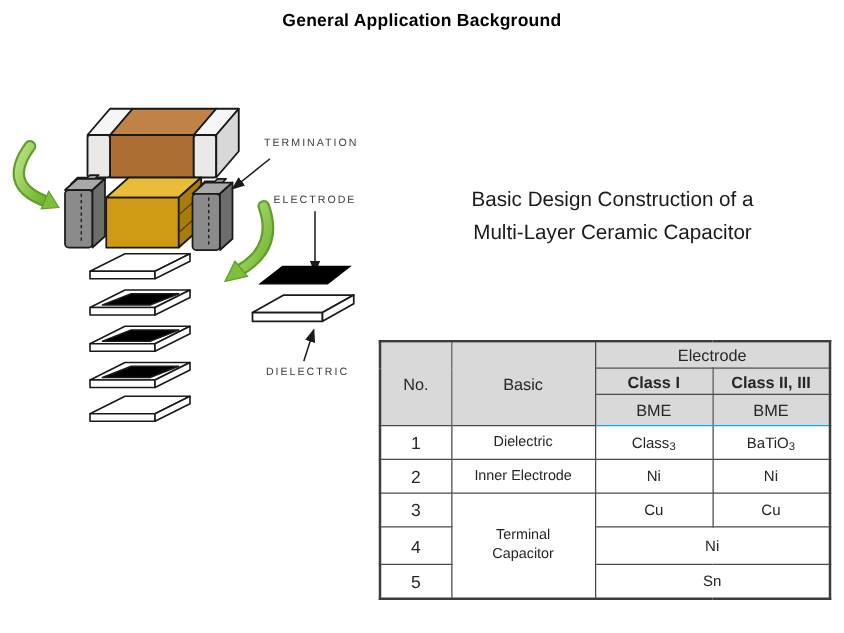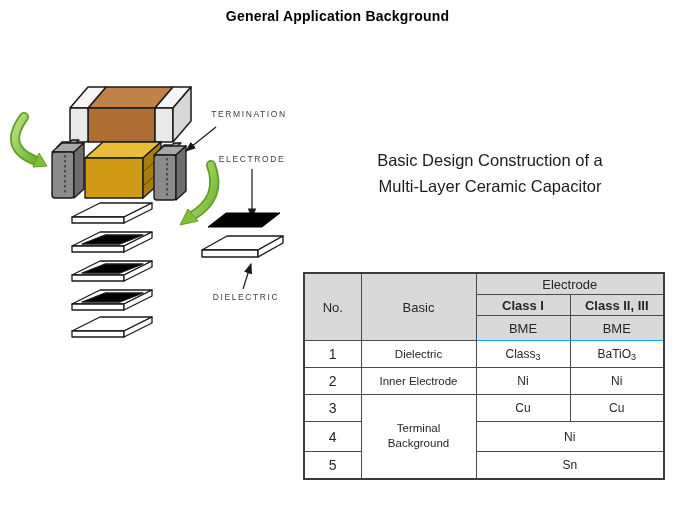--- a/index.html
+++ b/index.html
@@ -198,21 +198,21 @@
     </tr>
     <tr>
       <td class="no">2</td>
       <td class="nm">Inner Electrode</td>
       <td class="mat"><span>Ni</span></td>
       <td class="mat"><span>Ni</span></td>
     </tr>
     <tr>
       <td class="no">3</td>
       <td class="nm" rowspan="3">Terminal
-Background</td>
+Capacitor</td>
       <td class="mat"><span>Cu</span></td>
       <td class="mat"><span>Cu</span></td>
     </tr>
     <tr>
       <td class="no">4</td>
       <td class="mat" colspan="2">Ni</td>
     </tr>
     <tr>
       <td class="no">5</td>
       <td class="mat" colspan="2">Sn</td>

